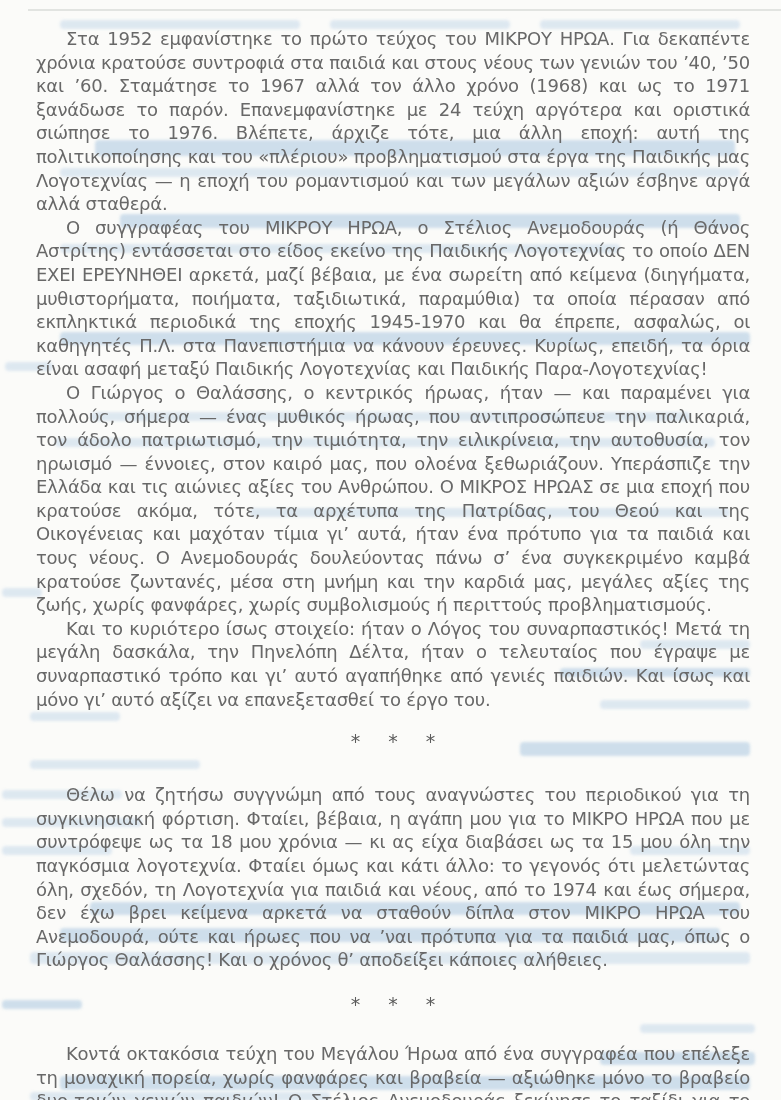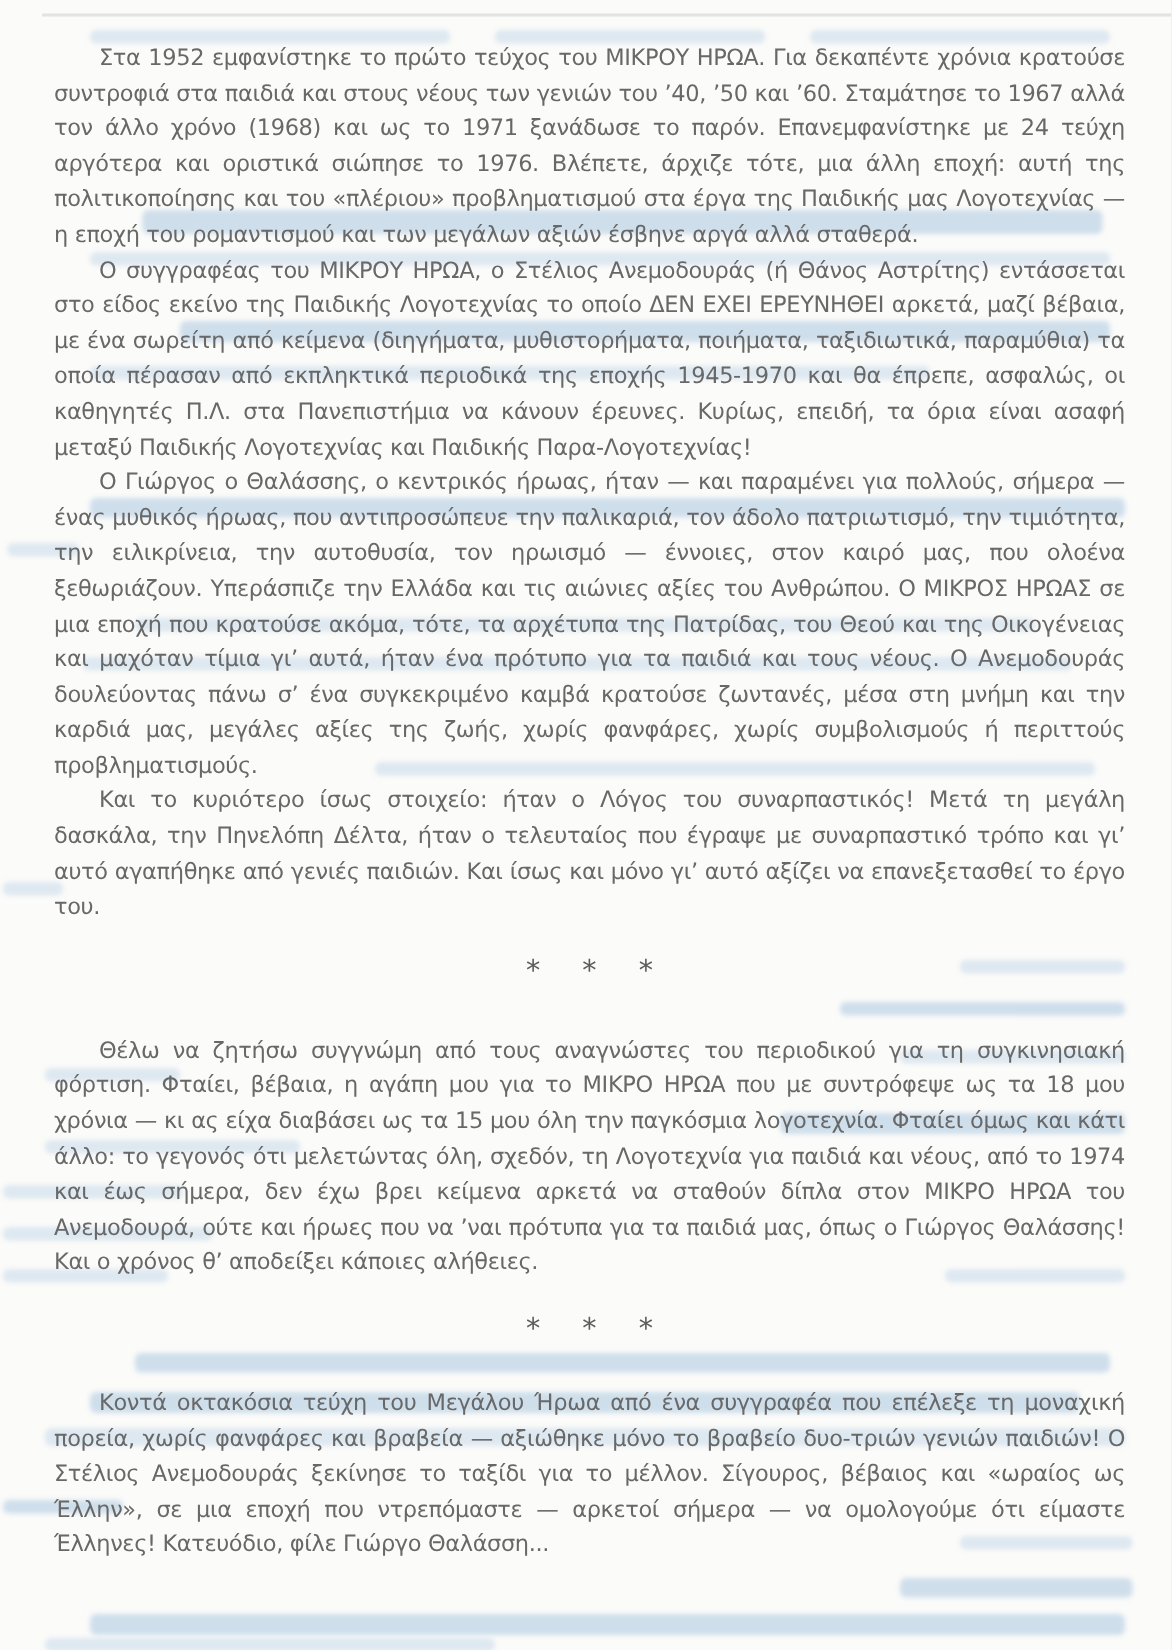--- a/index.html
+++ b/index.html
@@ -31,21 +31,21 @@
   .bleed .g.dk { background: #c3d7e8; opacity: 0.8; }
   .content {
     position: absolute;
     top: 27px; left: 36px;
     width: 714px;
   }
   .content p {
     margin: 0;
     text-align: justify;
     text-indent: 30px;
-    font-size: 15px;
+    font-size: 18px;
     line-height: 23.6px;
     letter-spacing: -0.25px;
     color: #686868;
     position: relative;
     z-index: 2;
   }
   .separator {
     margin: 20px 0 32px 0;
     text-align: center;
     color: #5c5c5c;

